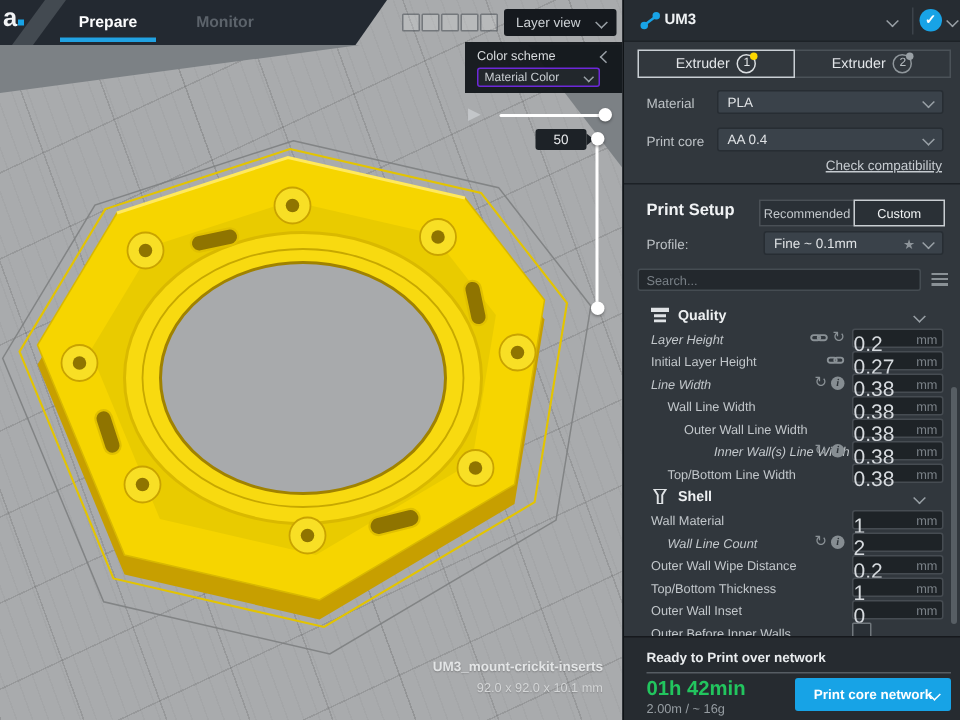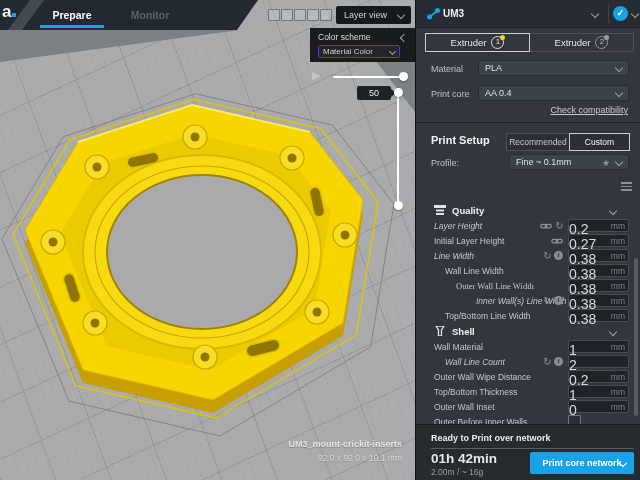--- a/index.html
+++ b/index.html
@@ -107,21 +107,21 @@
   .val-box{position:absolute;left:152px;top:1px;width:61px;height:13px;background:#1e2327;border:1px solid #464c52;
     border-radius:2px;box-sizing:border-box;}
   .val-box .v{position:absolute;left:0;top:1px;font-size:14px;color:#d6dade;}
   .val-box .u{position:absolute;right:3px;top:1px;font-size:8.5px;color:#7b8288;}
   .chk{position:absolute;left:152px;top:1px;width:11px;height:11px;background:#2a3036;border:1px solid #70777c;border-radius:1px;}
   #scrollbar{position:absolute;right:2px;top:258px;width:4px;height:158px;background:#575e64;border-radius:2px;}
   
   #status-bar{position:absolute;left:0;top:424px;width:100%;height:56px;background:#262b30;border-top:1px solid #16191d;box-sizing:border-box;}
   #status-ready{position:absolute;left:15px;top:8px;font-size:9px;font-weight:bold;color:#e9ecee;}
   #status-line{position:absolute;left:15px;top:23px;width:203px;height:1px;background:#565d63;}
-  #status-time{position:absolute;left:15px;top:26px;font-size:13.5px;font-weight:bold;color:#e5e5e5;}
+  #status-time{position:absolute;left:15px;top:26px;font-size:13.5px;font-weight:bold;color:#22c55e;}
   #status-usage{position:absolute;left:15px;top:42px;font-size:8.5px;color:#969da2;}
   #print-btn{position:absolute;left:114px;top:27px;width:104px;height:22px;background:#17a3e6;border-radius:2px;
     font-size:9px;font-weight:bold;color:#fff;text-align:center;line-height:22px;}
   #print-btn .chev{position:absolute;right:8px;top:8px;border-color:#fff;}
 </style>
 </head>
 <body>
 
 <div id="viewport">
 
@@ -258,20 +258,21 @@
   <div class="seg-btn" id="btn-recommended">Recommended</div>
   <div class="seg-btn" id="btn-custom">Custom</div>
 
   <span class="field-label" style="top:158px">Profile:</span>
   <div class="dd" style="left:93px;top:154px;width:120px">
     <span>Fine ~ 0.1mm</span>
     <span class="star">★</span>
     <span class="chev"></span>
   </div>
 
+  <input id="search-box" placeholder="Search..." style="">
   <span id="filter-icon"></span>
 
   <div id="settings-list">
       <div class="sec-header">
         <svg class="sec-icon" viewBox="0 0 12 10">
           <rect x="0" y="0" width="12" height="3" fill="#dfe2e5"></rect>
           <rect x="2" y="4.5" width="8" height="2" fill="#dfe2e5"></rect>
           <rect x="2" y="8" width="8" height="2" fill="#dfe2e5"></rect>
         </svg>
         <span class="sec-title">Quality</span>
@@ -320,21 +321,21 @@
         </span>
       </div>
       <div class="setting-row">
         <span class="lbl" style="left: 29px;">Wall Line Width</span>
         <span class="val-box">
           <span class="v">0.38</span>
           <span class="u">mm</span>
         </span>
       </div>
       <div class="setting-row">
-        <span class="lbl" style="left: 40px; font-family: Liberation Serif, serif;">Outer Wall Line Width</span>
+        <span class="lbl" style="left: 40px;">Outer Wall Line Width</span>
         <span class="val-box">
           <span class="v">0.38</span>
           <span class="u">mm</span>
         </span>
       </div>
       <div class="setting-row">
         <span class="lbl italic" style="left: 40px; margin-left: 20px;">Inner Wall(s) Line Width</span>
         <span class="row-icons">
           <span class="reset-glyph">↺</span>
           <span class="info-glyph">i</span>

